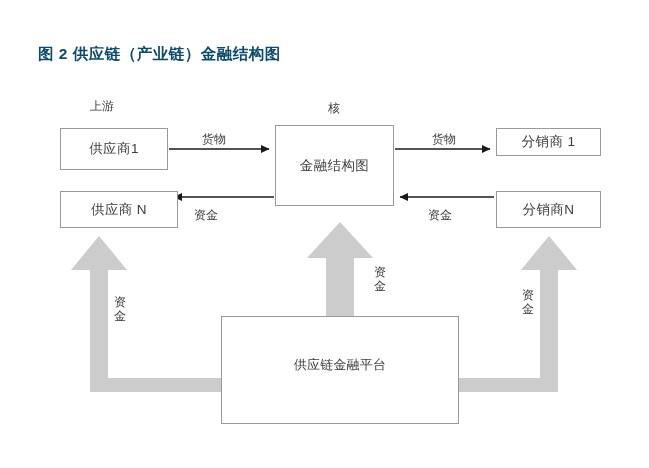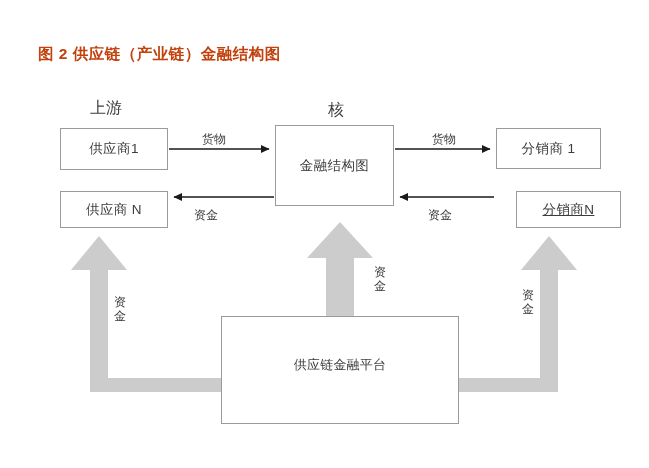--- a/index.html
+++ b/index.html
@@ -15,39 +15,39 @@
     color: #3a3a3a;
     overflow: hidden;
   }
   #figure-title {
     position: absolute;
     left: 38px;
     top: 44px;
     font-size: 15.5px;
     font-weight: bold;
     letter-spacing: 0.5px;
-    color: #c2410c;
+    color: #0c4a6e;
     white-space: nowrap;
   }
   .node-box {
     position: absolute;
     border: 1px solid #9a9a9a;
     background: #ffffff;
     box-sizing: border-box;
     display: flex;
     align-items: center;
     justify-content: center;
     font-size: 13.5px;
     color: #3c3c3c;
     letter-spacing: 0.4px;
     z-index: 5;
   }
   .tier-label {
     position: absolute;
-    font-size: 16px;
+    font-size: 12px;
     color: #3c3c3c;
     white-space: nowrap;
     z-index: 5;
   }
   .flow-label {
     position: absolute;
     font-size: 12px;
     color: #3c3c3c;
     white-space: nowrap;
     z-index: 6;
@@ -134,33 +134,33 @@
   <line x1="494" y1="197" x2="400" y2="197" stroke="#1a1a1a" stroke-width="1.4" marker-end="url(#arrowLeft)"></line>
 </svg>
 
 <div class="tier-label" style="left:90px; top:98px;">上游</div>
 <div class="tier-label" style="left:328px; top:100px;">核</div>
 
 <div class="node-box" style="left:60px; top:128px; width:108px; height:42px;">
   <span>供应商1</span>
 </div>
 
-<div class="node-box" style="left:60px; top:191px; width:108px; height:37px;">
+<div class="node-box" style="left:60px; top:191px; width:118px; height:37px;">
   <span>供应商 N</span>
 </div>
 
 <div class="node-box" style="left:275px; top:125px; width:119px; height:81px;">
   <span>金融结构图</span>
 </div>
 
-<div class="node-box" style="left:496px; top:128px; width:105px; height:41px;">
+<div class="node-box" style="left:496px; top:128px; width:105px; height:28px;">
   <span>分销商 1</span>
 </div>
 
-<div class="node-box" style="left:516px; top:191px; width:105px; height:37px;text-decoration:underline;">
+<div class="node-box" style="left:496px; top:191px; width:105px; height:37px;">
   <span>分销商N</span>
 </div>
 
 <div class="flow-label" style="left:202px; top:131px;">货物</div>
 <div class="flow-label" style="left:194px; top:207px;">资金</div>
 <div class="flow-label" style="left:432px; top:131px;">货物</div>
 <div class="flow-label" style="left:428px; top:207px;">资金</div>
 
 <div class="flow-label vertical" style="left:113px; top:295px;">资金</div>
 <div class="flow-label vertical" style="left:373px; top:265px;">资金</div>

